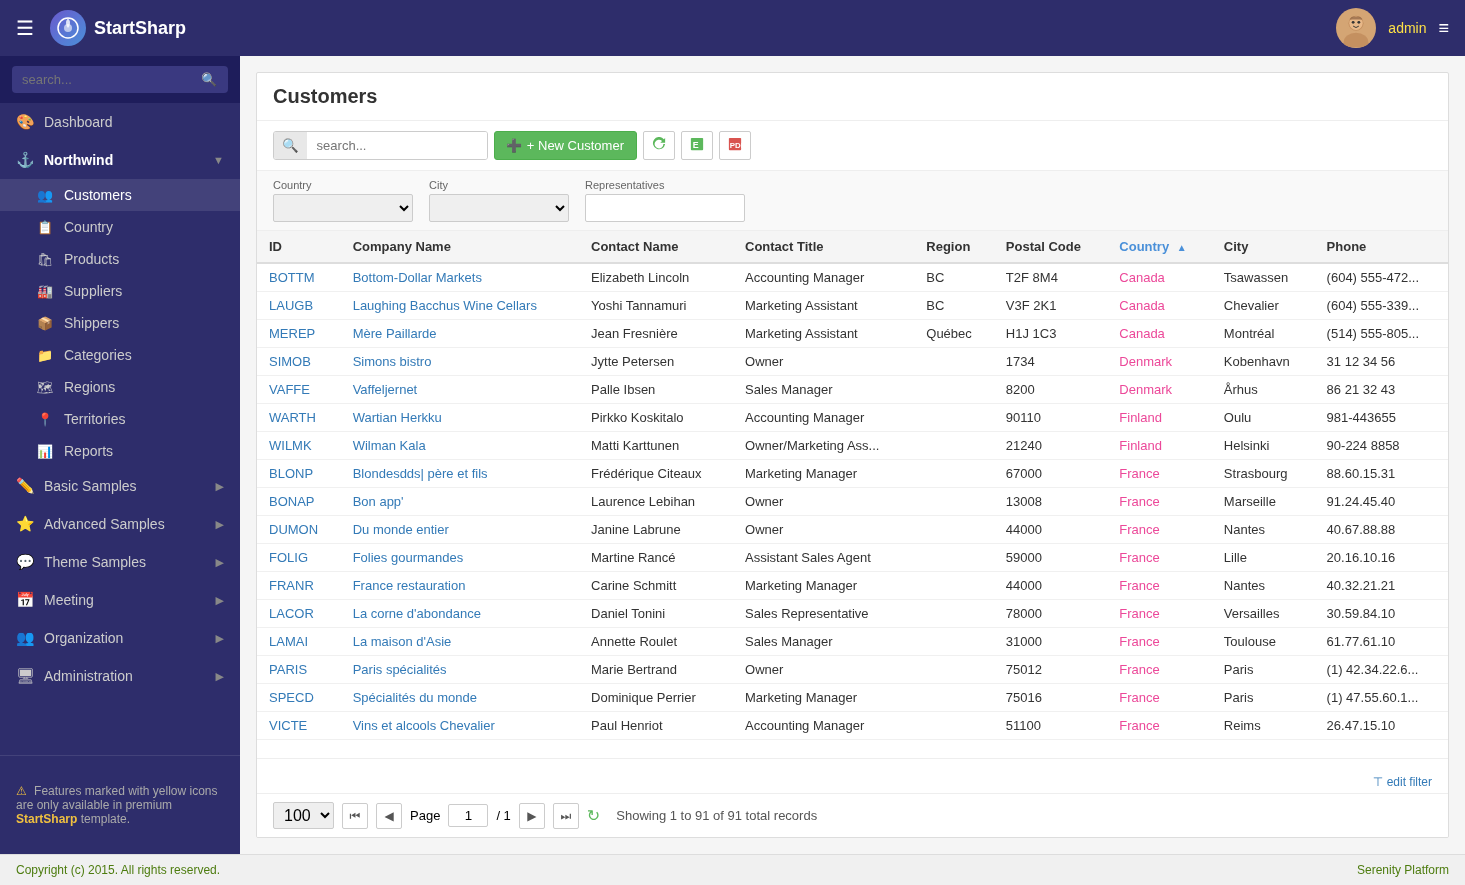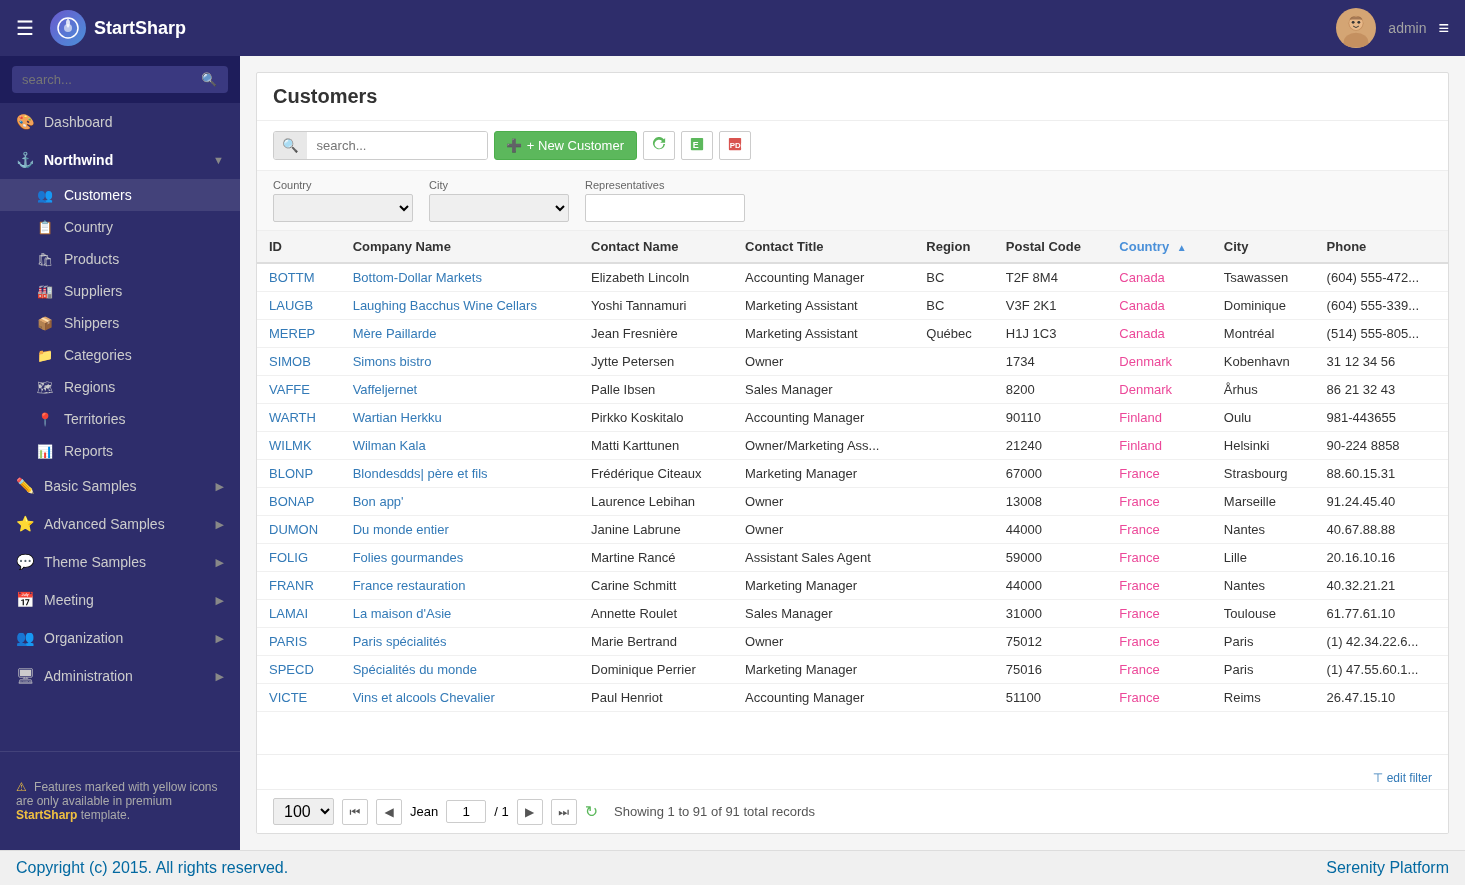--- a/index.html
+++ b/index.html
@@ -21,21 +21,21 @@
       background: linear-gradient(135deg, #6a5acd, #4a90d9);
       display: flex; align-items: center; justify-content: center; color: white; font-size: 16px;
     }
     .top-nav .spacer { flex: 1; }
     .top-nav .user-area { display: flex; align-items: center; gap: 12px; }
     .top-nav .avatar {
       width: 40px; height: 40px; border-radius: 50%; background: #d4a574;
       overflow: hidden; display: flex; align-items: center; justify-content: center;
     }
     .top-nav .avatar svg { width: 38px; height: 38px; }
-    .top-nav .username { color: #a3a3a3; font-size: 14px; }
+    .top-nav .username { color: #fde047; font-size: 14px; }
     .top-nav .settings-icon { color: white; font-size: 18px; cursor: pointer; }
 
     
     .main-layout { display: flex; flex: 1; overflow: hidden; }
 
     
     .sidebar {
       width: 240px;
       background: #2e2d6b;
       color: white;
@@ -214,22 +214,22 @@
     .edit-filter-btn { color: #337ab7; background: none; border: none; cursor: pointer; font-size: 12px; }
     .filter-icon { color: #337ab7; }
 
     
     .footer {
       background: #f0f0f0;
       border-top: 1px solid #ddd;
       padding: 8px 16px;
       display: flex;
       justify-content: space-between;
-      font-size: 16px;
-      color: #0369a1;
+      font-size: 12px;
+      color: #4d7c0f;
       flex-shrink: 0;
     }
 
     
     .table-wrapper::-webkit-scrollbar { width: 8px; height: 8px; }
     .table-wrapper::-webkit-scrollbar-track { background: #f1f1f1; }
     .table-wrapper::-webkit-scrollbar-thumb { background: #ccc; border-radius: 4px; }
 
     .horiz-scroll { height: 12px; overflow-x: auto; border-top: 1px solid #eee; }
     .horiz-scroll-inner { width: 2000px; height: 1px; }
@@ -447,21 +447,21 @@
       <td>(604) 555-472...</td>
     </tr>
               <tr>
       <td class="id-col"><a href="#">LAUGB</a></td>
       <td class="company-col"><a href="#">Laughing Bacchus Wine Cellars</a></td>
       <td>Yoshi Tannamuri</td>
       <td>Marketing Assistant</td>
       <td>BC</td>
       <td>V3F 2K1</td>
       <td class="country-col">Canada</td>
-      <td>Dominique</td>
+      <td>Chevalier</td>
       <td>(604) 555-339...</td>
     </tr>
               <tr>
       <td class="id-col"><a href="#">MEREP</a></td>
       <td class="company-col"><a href="#">Mère Paillarde</a></td>
       <td>Jean Fresnière</td>
       <td>Marketing Assistant</td>
       <td>Québec</td>
       <td>H1J 1C3</td>
       <td class="country-col">Canada</td>
@@ -561,20 +561,31 @@
       <td class="company-col"><a href="#">France restauration</a></td>
       <td>Carine Schmitt</td>
       <td>Marketing Manager</td>
       <td></td>
       <td>44000</td>
       <td class="country-col">France</td>
       <td>Nantes</td>
       <td>40.32.21.21</td>
     </tr>
               <tr>
+      <td class="id-col"><a href="#">LACOR</a></td>
+      <td class="company-col"><a href="#">La corne d'abondance</a></td>
+      <td>Daniel Tonini</td>
+      <td>Sales Representative</td>
+      <td></td>
+      <td>78000</td>
+      <td class="country-col">France</td>
+      <td>Versailles</td>
+      <td>30.59.84.10</td>
+    </tr>
+              <tr>
       <td class="id-col"><a href="#">LAMAI</a></td>
       <td class="company-col"><a href="#">La maison d'Asie</a></td>
       <td>Annette Roulet</td>
       <td>Sales Manager</td>
       <td></td>
       <td>31000</td>
       <td class="country-col">France</td>
       <td>Toulouse</td>
       <td>61.77.61.10</td>
     </tr>
@@ -626,21 +637,21 @@
       </div>
 
       <div class="pagination-bar">
         <select class="page-size-select">
           <option>100</option>
           <option>50</option>
           <option>25</option>
         </select>
         <button class="page-nav-btn">⏮</button>
         <button class="page-nav-btn">◀</button>
-        <span>Jean</span>
+        <span>Page</span>
         <input type="text" class="page-input" value="1" style="">
         <span>/ 1</span>
         <button class="page-nav-btn">▶</button>
         <button class="page-nav-btn">⏭</button>
         <span class="refresh-icon">↻</span>
         <span class="total-records">Showing 1 to 91 of 91 total records</span>
       </div>
 
     </div>
   </div>

